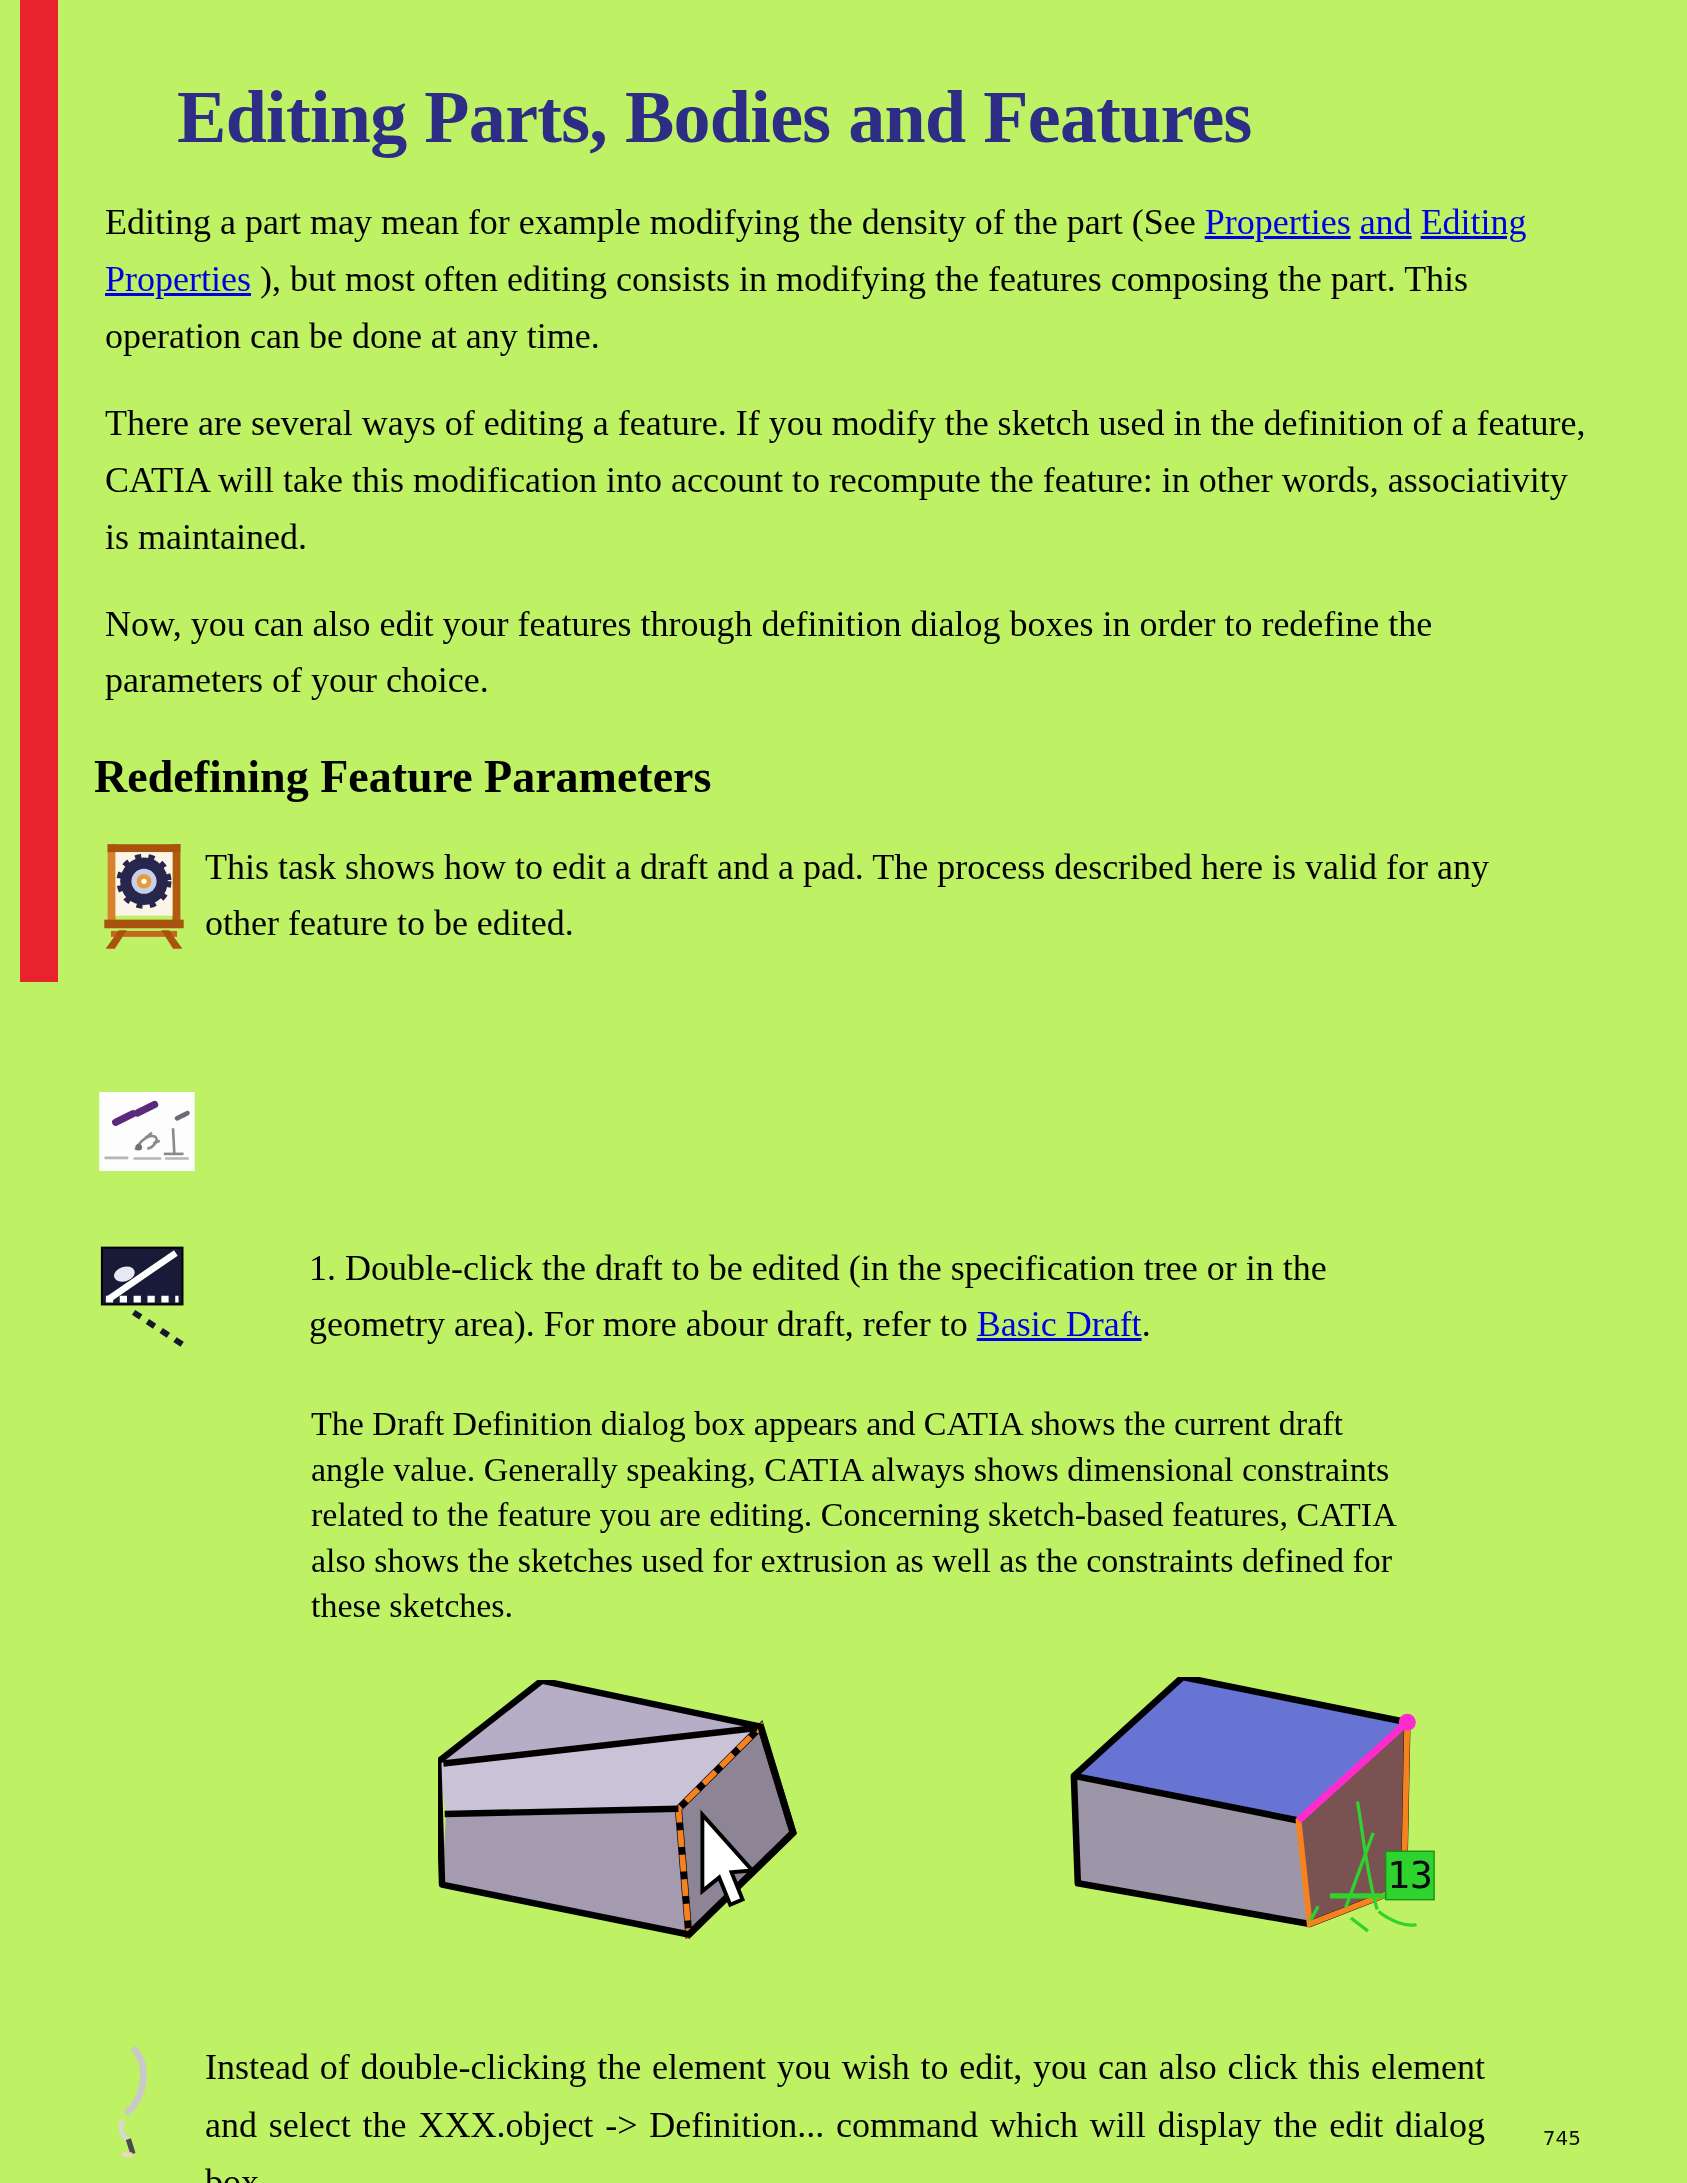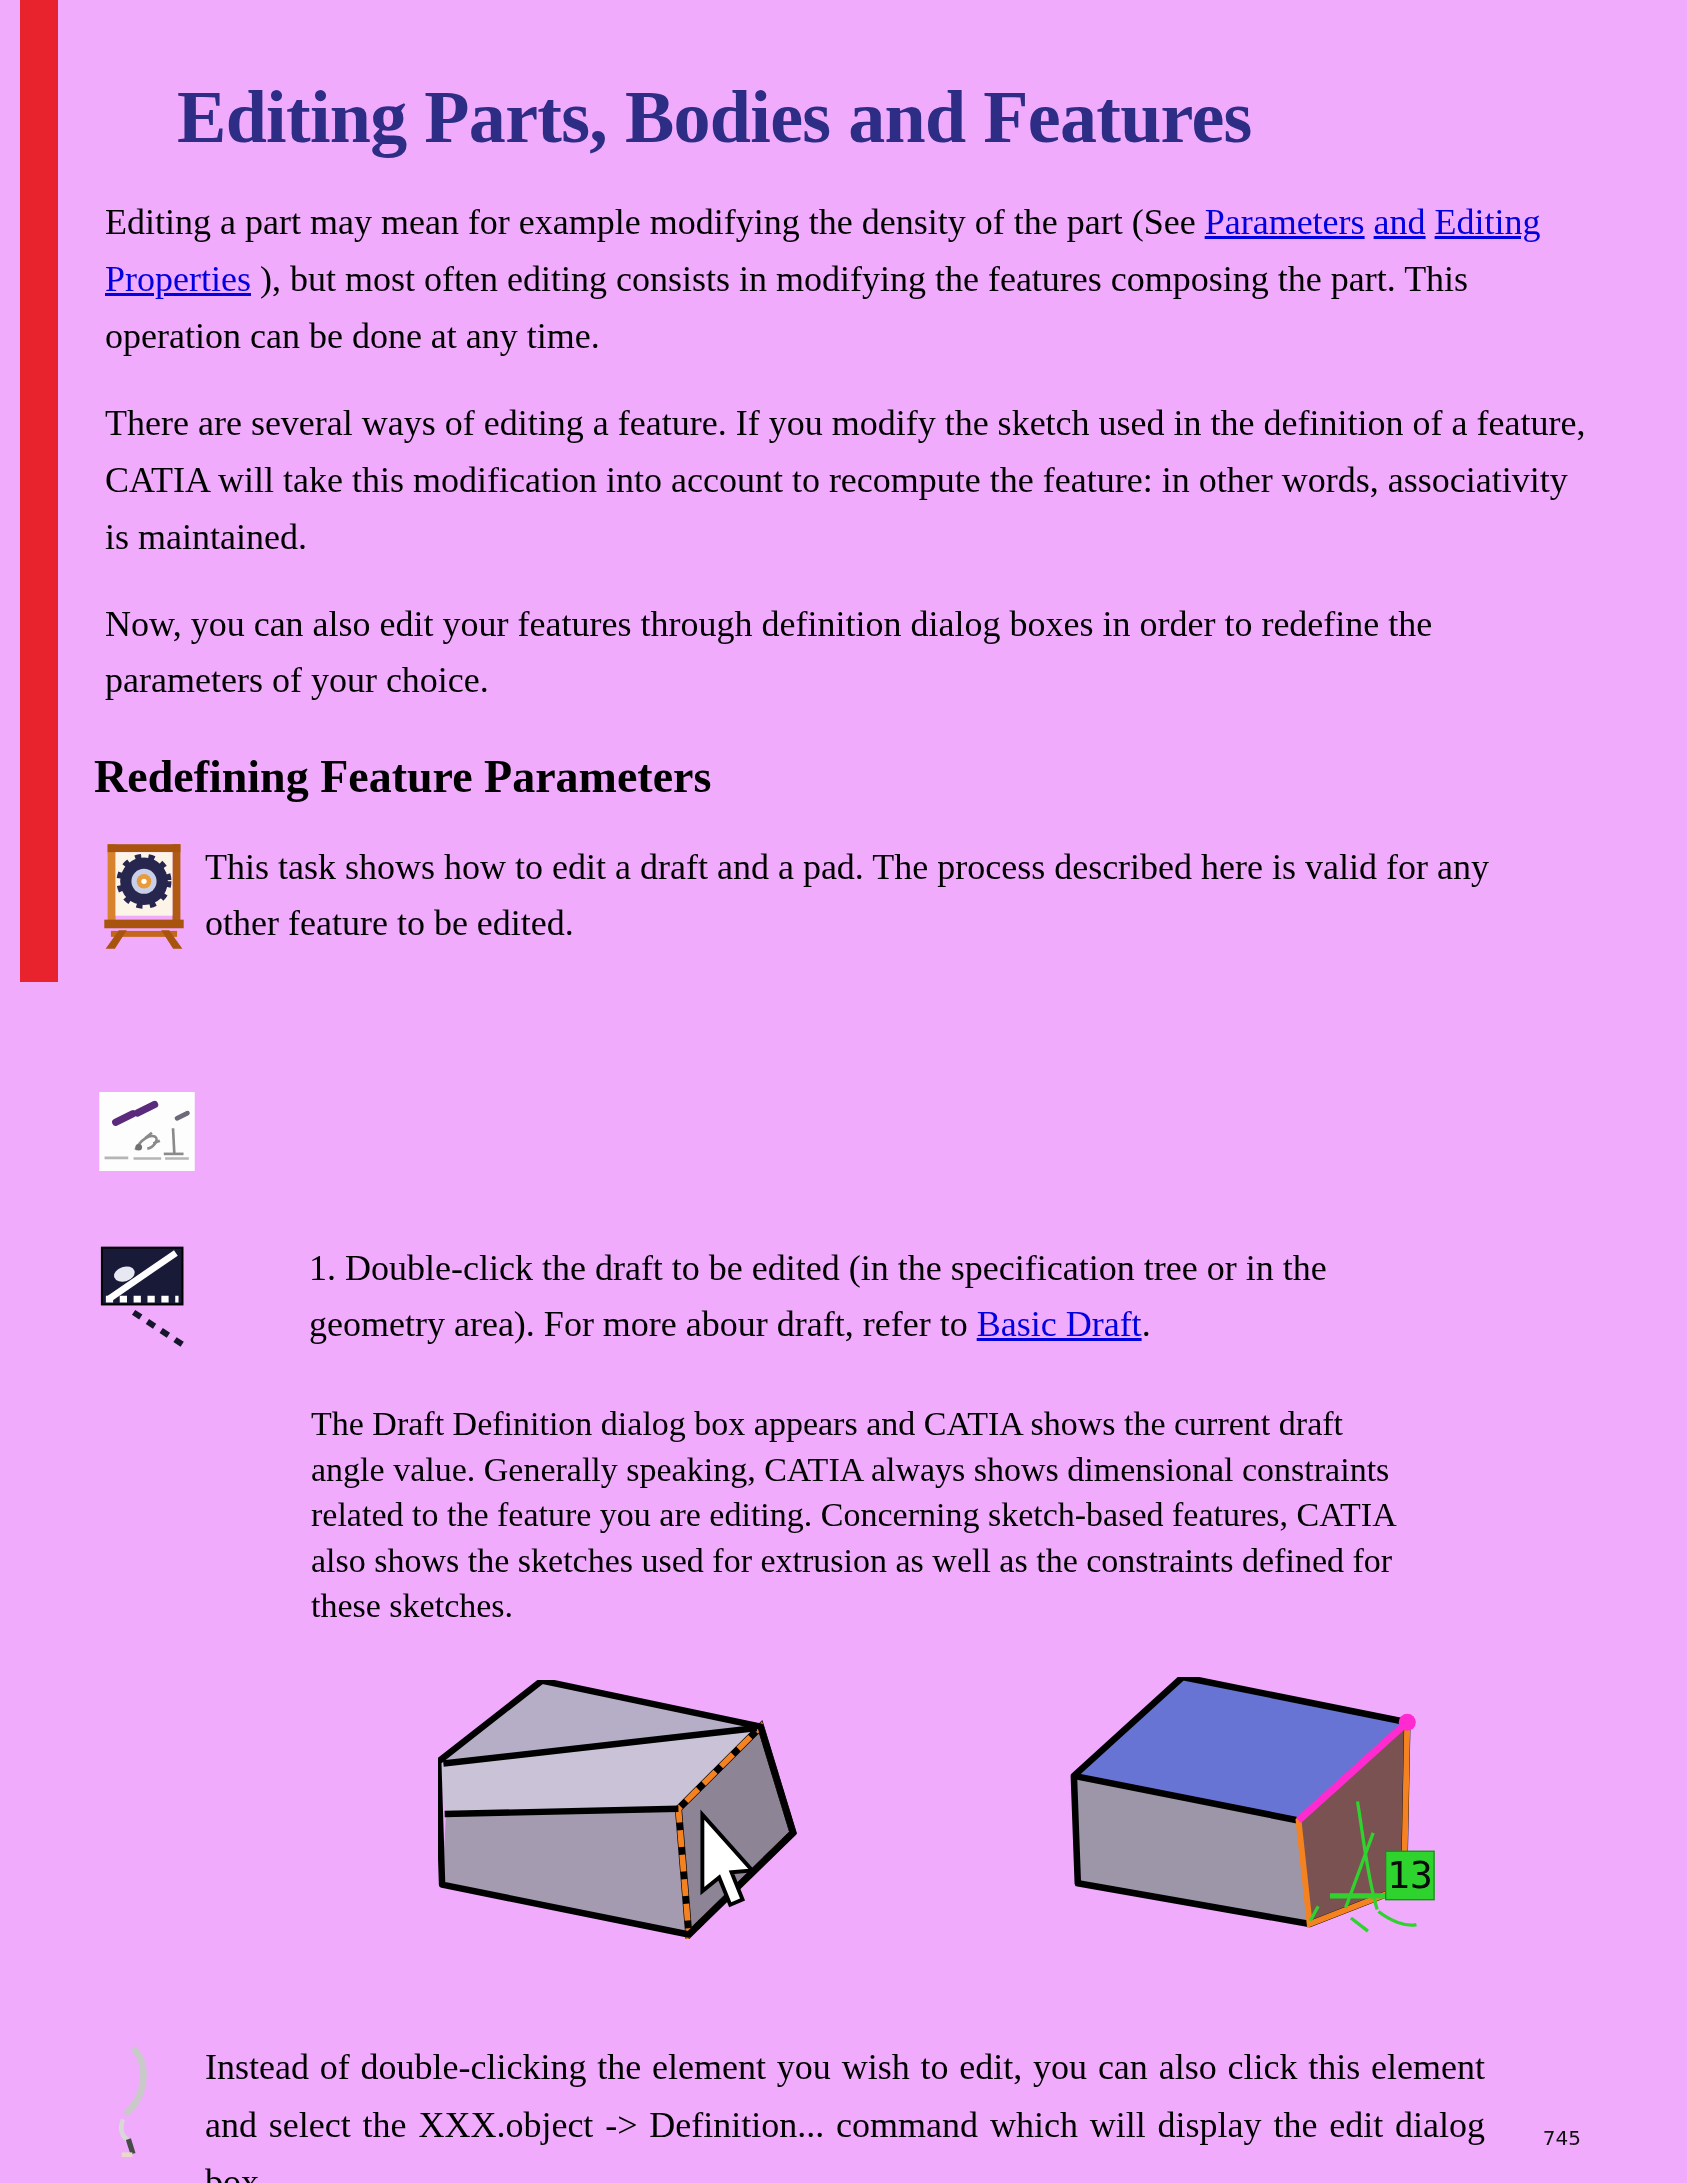--- a/index.html
+++ b/index.html
@@ -1,19 +1,19 @@
 <!DOCTYPE html>
 <html style="font-size:10.6px"><head>
 <meta charset="utf-8">
 <style>
   html,body{margin:0;padding:0;background:#ffffff;}
   .page{
     position:relative;
     width:1687px;height:2183px;
-    background:#f0abfc;
+    background:#bef264;
     font-family:"Liberation Serif", serif;
     color:#000;
     overflow:hidden;
   }
   .change-bar{
     position:absolute;left:20px;top:0;width:38px;height:982px;
     background:#e8232d;
   }
   h1.doc-title{
     margin:74px 0 0 177px;
@@ -58,21 +58,21 @@
 </style>
 </head>
 <body>
 
 <div class="page">
 
   <div class="change-bar"></div>
 
   <h1 class="doc-title">Editing Parts, Bodies and Features</h1>
 
-  <p class="p-body"><span>Editing a part may mean for example modifying the density of the part (See </span><a class="doclink">Parameters</a><span> </span><a class="doclink">and</a><span> </span><a class="doclink">Editing Properties</a><span> ), but most often editing consists in modifying the features composing the part. This operation can be done at any time.</span></p>
+  <p class="p-body"><span>Editing a part may mean for example modifying the density of the part (See </span><a class="doclink">Properties</a><span> </span><a class="doclink">and</a><span> </span><a class="doclink">Editing Properties</a><span> ), but most often editing consists in modifying the features composing the part. This operation can be done at any time.</span></p>
 
   <p class="p-body mt">There are several ways of editing a feature. If you modify the sketch used in the definition of a feature, CATIA will take this modification into account to recompute the feature: in other words, associativity is maintained.</p>
 
   <p class="p-body mt">Now, you can also edit your features through definition dialog boxes in order to redefine the parameters of your choice.</p>
 
   <h2 class="section-heading">Redefining Feature Parameters</h2>
 
   <div class="icon-row task-row">
     <span class="row-icon">
       <svg width="90" height="105" viewBox="0 0 136 158">

